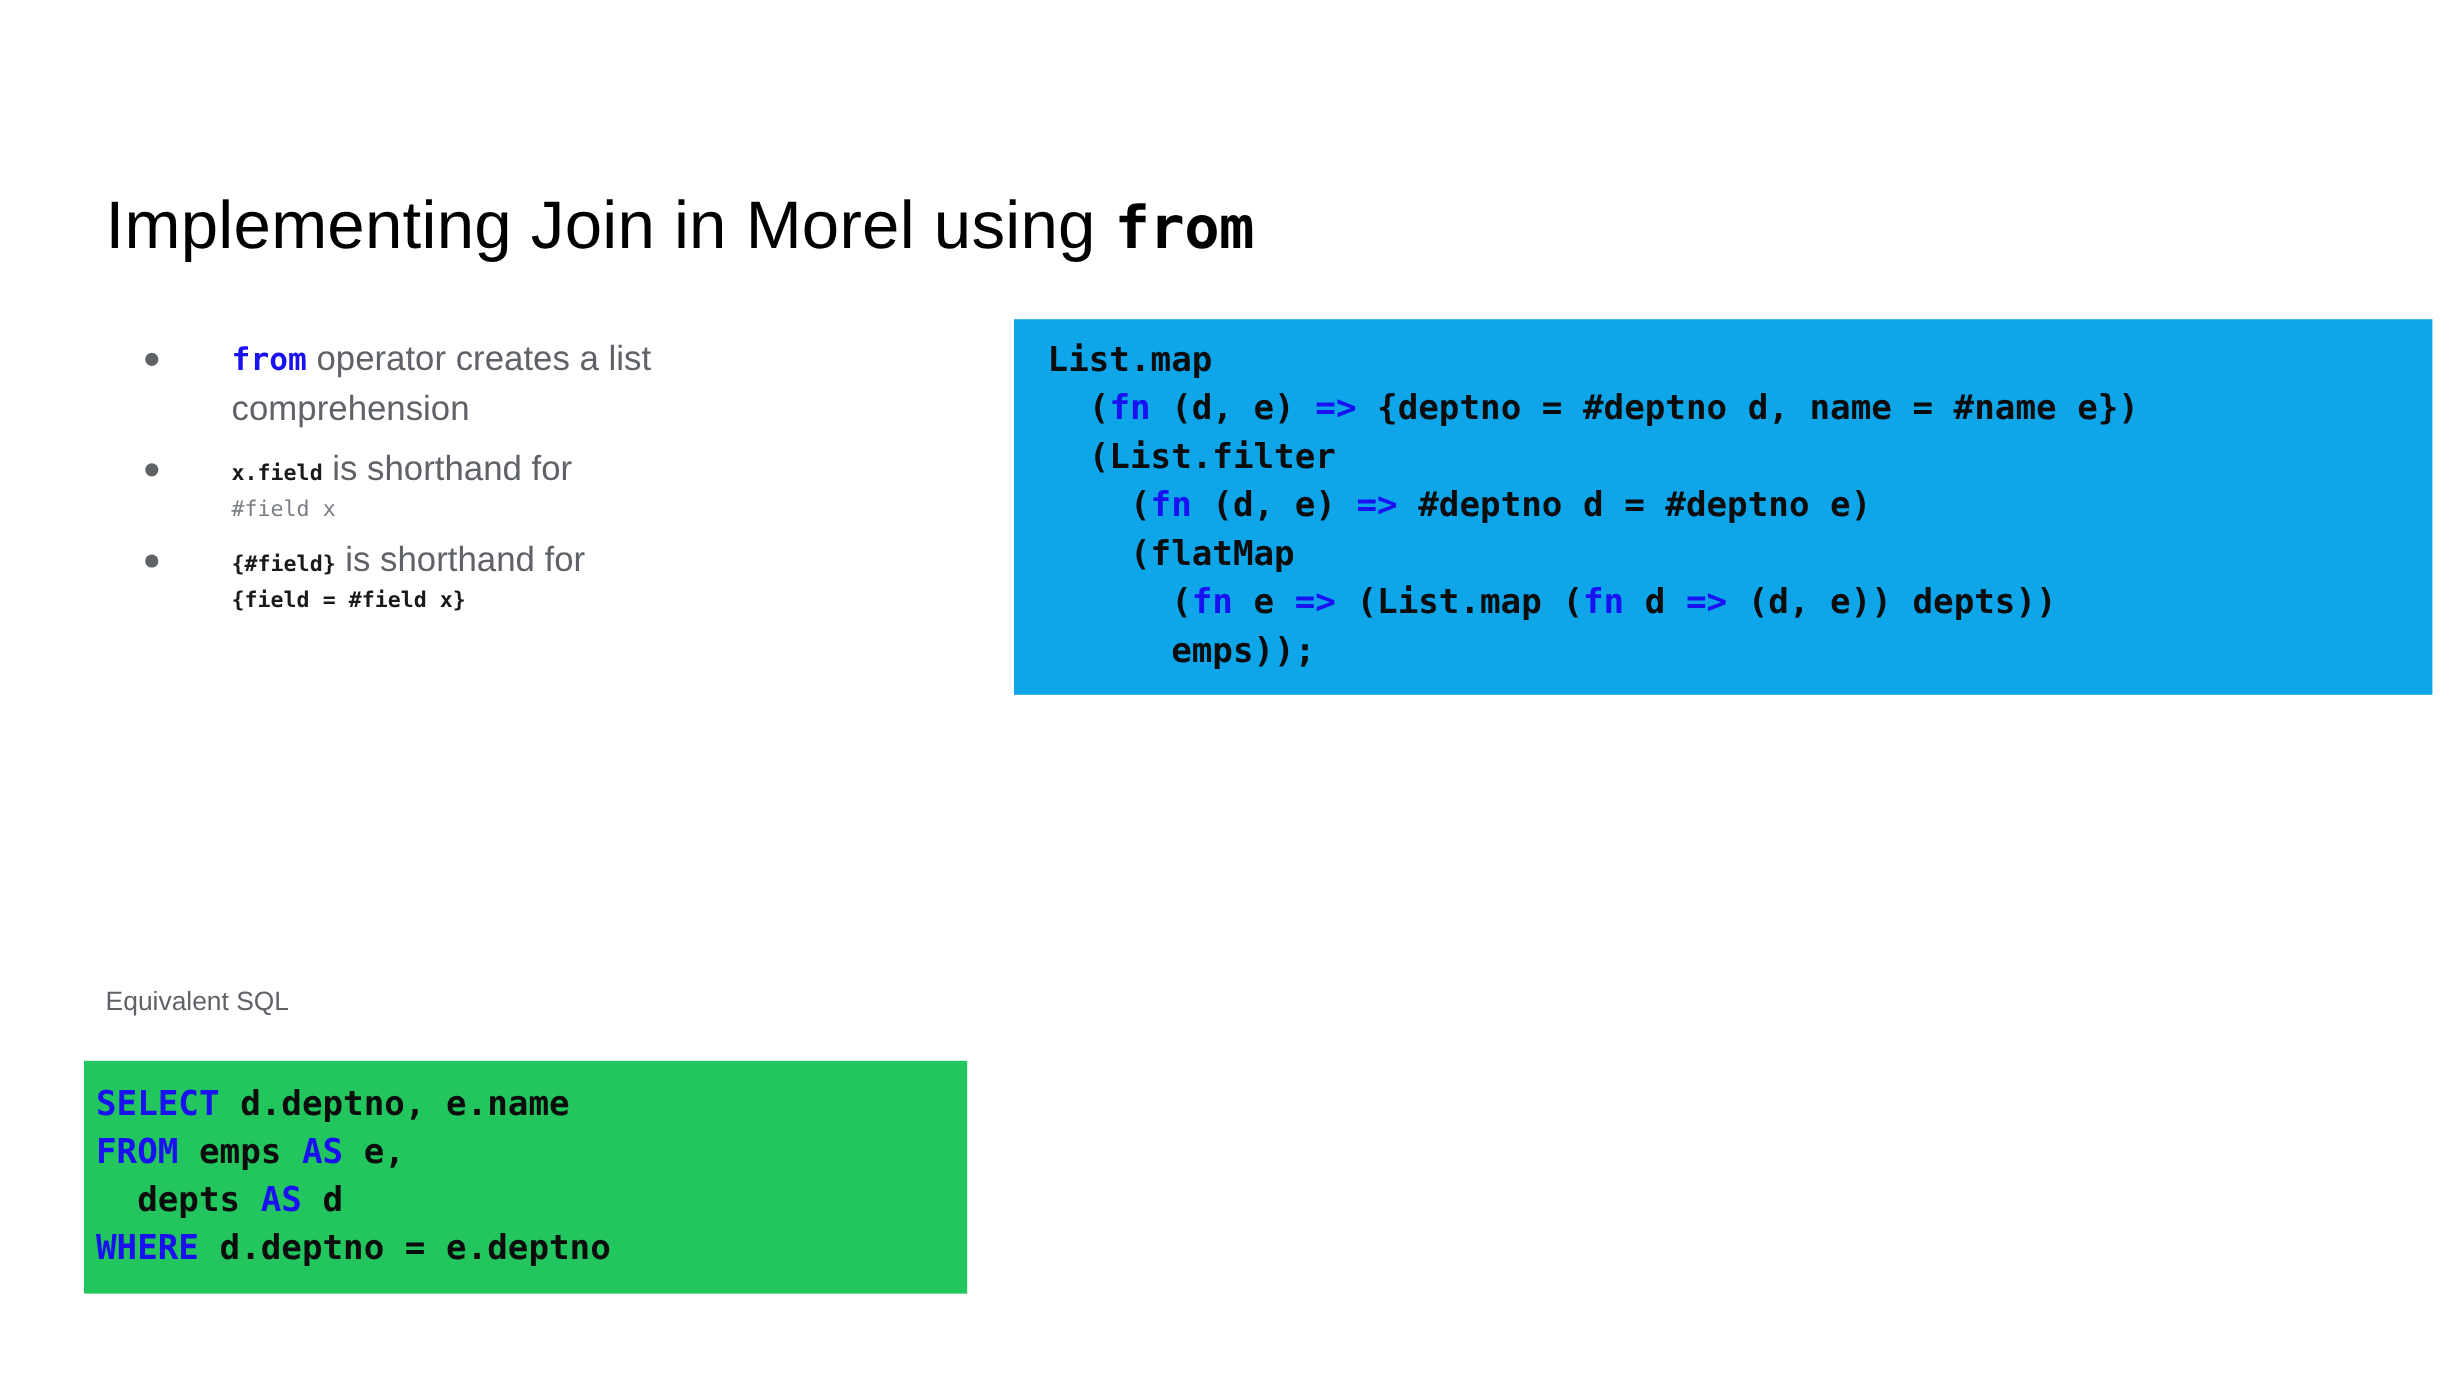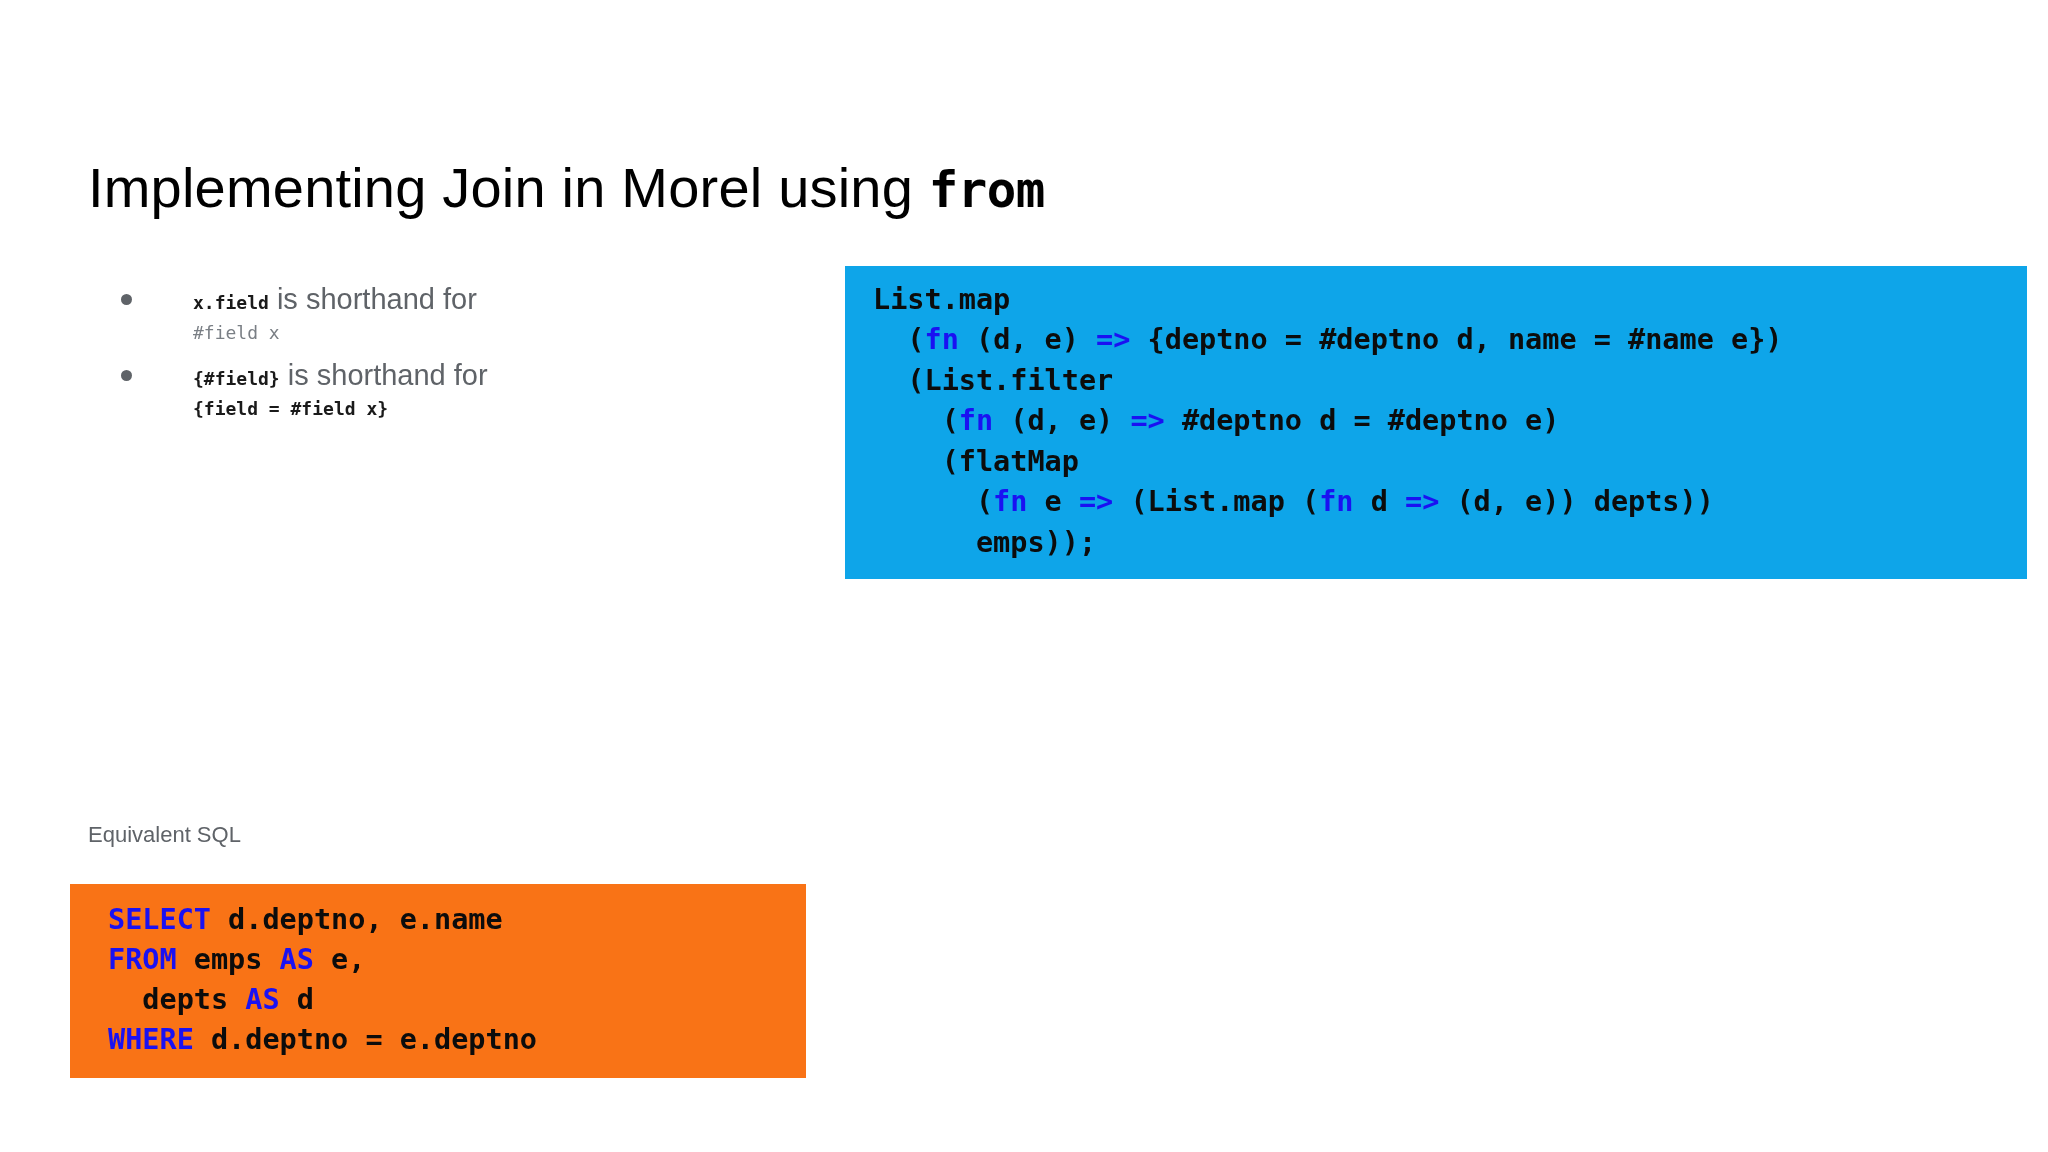--- a/index.html
+++ b/index.html
@@ -127,22 +127,22 @@
     left: 88px;
     top: 822px;
     font-size: 22px;
     color: #5f6368;
   }
   .sql-block {
     position: absolute;
     left: 70px;
     top: 884px;
     width: 736px;
-    background: #f97316;
-    padding: 16px 22px 18px 38px;
+    background: #22c55e;
+    padding: 16px 22px 18px 10px;
     box-sizing: border-box;
   }
   .sql-block pre {
     margin: 0;
     font-family: "DejaVu Sans Mono", "Liberation Mono", monospace;
     font-size: 28.5px;
     line-height: 1.40;
     font-weight: 700;
     color: #0c0c0c;
     white-space: pre;
@@ -155,20 +155,25 @@
 <body>
 
 <div class="slide">
 
   <h1 class="slide-title"><span>Implementing Join in Morel using </span><span class="mono">from</span></h1>
 
   <div class="left-col">
 
     <ul class="bullets">
 
+      <li>
+        <span class="dot"></span>
+        <span class="bullet-line"><span class="kw-blue">from</span><span> operator creates a list</span></span>
+        <span class="bullet-line">comprehension</span>
+      </li>
 
       <li>
         <span class="dot"></span>
         <span class="bullet-line"><span class="mono-bold-dark">x.field</span><span> is shorthand for</span></span>
         <span class="bullet-line mono-grey">#field x</span>
       </li>
 
       <li>
         <span class="dot"></span>
         <span class="bullet-line"><span class="mono-bold-dark">{#field}</span><span> is shorthand for</span></span>

